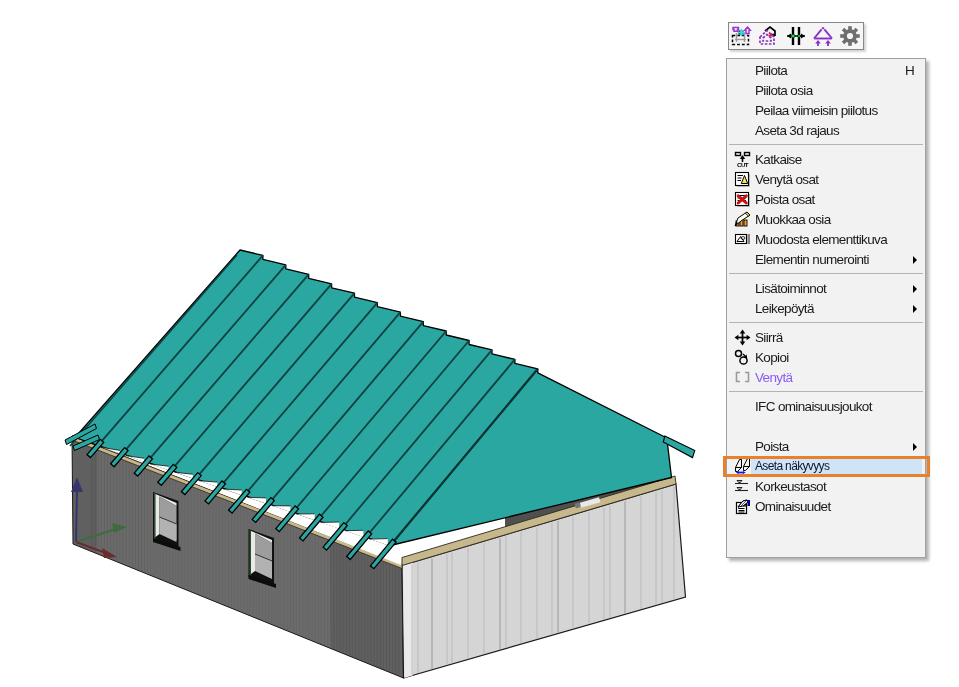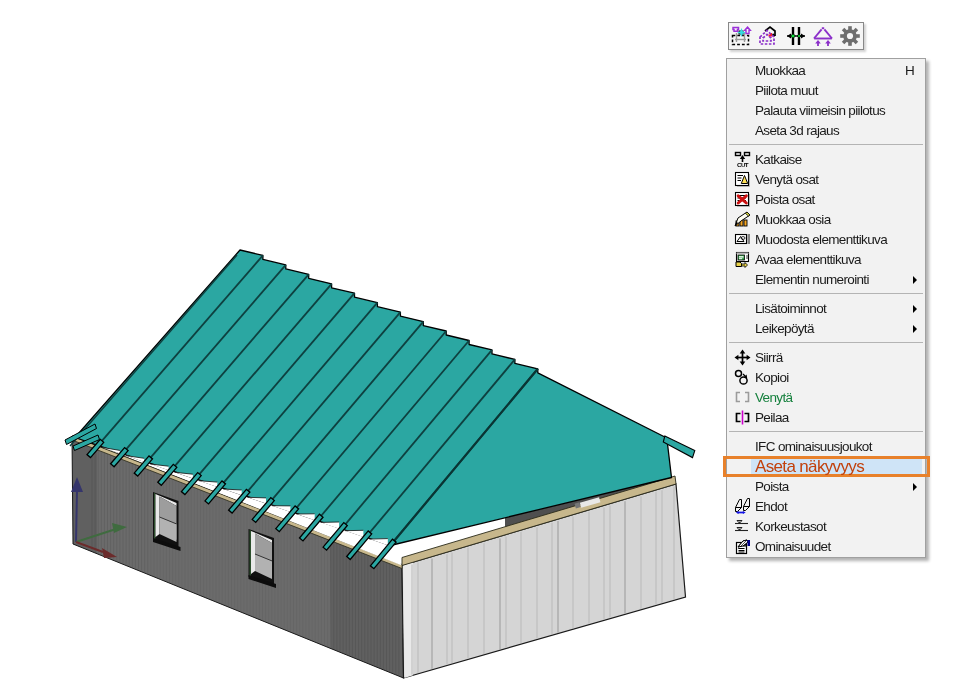--- a/index.html
+++ b/index.html
@@ -11,27 +11,27 @@
 #toolbar .tbi{width:27px;height:22px;display:flex;align-items:center;justify-content:center}
 #menu{position:absolute;left:726px;top:58px;width:200px;height:500px;
   background:#f2f2f2;border:1px solid #a0a0a0;padding-top:2px;
   box-shadow:3px 3px 3px rgba(0,0,0,0.30)}
 .mi{position:relative;height:20px;line-height:20px;font-size:13.5px;letter-spacing:-0.65px;color:#1a1a1a;white-space:nowrap}
 .mi .lbl{position:absolute;left:28px;top:0}
 .mi .ic{position:absolute;left:7px;top:1px;width:17px;height:17px}
 .mi .accel{position:absolute;right:11px;top:0}
 .mi .arrow{position:absolute;right:8px;top:6px;width:0;height:0;
   border-left:4px solid #000;border-top:4px solid transparent;border-bottom:4px solid transparent}
-.mi.dis{color:#15803d}
+.mi.dis{color:#8b5cf6}
 .sep{height:9px;position:relative}
 .sep::after{content:"";position:absolute;left:2px;right:2px;top:3px;height:1px;background:#b4b4b4}
 #hlbox{position:absolute;left:723px;top:456px;width:207px;height:21px;
   border:3px solid #e8812b;background:transparent;z-index:5}
 #hlbox .blue{position:absolute;left:25px;top:0px;width:171px;height:15px;background:#cfe4f7}
-#hlbox .t{position:absolute;left:29px;top:0;height:15px;line-height:15px;font-size:17px;letter-spacing:-0.65px;color:#c2410c}
+#hlbox .t{position:absolute;left:29px;top:0;height:15px;line-height:15px;font-size:12px;letter-spacing:-0.65px;color:#0f172a}
 </style></head>
 <body>
 <div id="stage">
 <svg width="730" height="687" viewBox="0 0 730 687" style="position:absolute;left:0;top:0">
       <polygon points="72.0,436.0 402.0,565.5 403.5,678.0 73.0,544.0" fill="#6b6b6b" stroke="#1a1a1a" stroke-width="1"></polygon>
       <g stroke="#595959" stroke-width="1">
         <line x1="92.0" y1="444.8" x2="92.0" y2="550.7" opacity="0.50"></line>
         <line x1="95.1" y1="446.1" x2="95.1" y2="552.0" opacity="0.50"></line>
         <line x1="98.2" y1="447.3" x2="98.2" y2="553.2" opacity="0.50"></line>
         <line x1="101.3" y1="448.5" x2="101.3" y2="554.5" opacity="0.50"></line>
@@ -345,28 +345,28 @@
               <rect x="1.2" y="9.2" width="4.2" height="3.6" transform="rotate(45 11 11)"></rect>
               <rect x="16.6" y="9.2" width="4.2" height="3.6" transform="rotate(45 11 11)"></rect>
             </g>
           </g>
           <circle cx="11" cy="11" r="3.1" fill="#f5f5f5"></circle>
         </svg>
       </span>
     </div>
 <div id="menu">
       <div class="mi">
-        <span class="lbl">Muokkaa</span>
+        <span class="lbl">Piilota</span>
         <span class="accel">H</span>
       </div>
       <div class="mi">
-        <span class="lbl">Piilota muut</span>
-      </div>
-      <div class="mi">
-        <span class="lbl">Palauta viimeisin piilotus</span>
+        <span class="lbl">Piilota osia</span>
+      </div>
+      <div class="mi">
+        <span class="lbl">Peilaa viimeisin piilotus</span>
       </div>
       <div class="mi">
         <span class="lbl">Aseta 3d rajaus</span>
       </div>
       <div class="sep"></div>
       <div class="mi">
         <span class="ic"><svg width="17" height="17" viewBox="0 0 17 17">
             <g fill="none" stroke="#000" stroke-width="1.4">
               <rect x="1.5" y="1.5" width="5" height="3"></rect>
               <rect x="10.5" y="1.5" width="5" height="3"></rect>
@@ -428,36 +428,20 @@
               <line x1="13.5" y1="4" x2="16" y2="4"></line>
               <line x1="13.5" y1="6" x2="16" y2="6"></line>
               <line x1="13.5" y1="8" x2="16" y2="8"></line>
               <line x1="13.5" y1="10" x2="16" y2="10"></line>
               <line x1="13.5" y1="12" x2="16" y2="12"></line>
             </g>
           </svg></span>
         <span class="lbl">Muodosta elementtikuva</span>
       </div>
       <div class="mi">
-        <span class="ic"><svg width="17" height="17" viewBox="0 0 17 17">
-            <rect x="2.5" y="1.5" width="12" height="9" fill="#fff" stroke="#000" stroke-width="1.1"></rect>
-            <rect x="2.5" y="1.5" width="12" height="1.6" fill="#b9b9b9"></rect>
-            <rect x="4" y="4" width="6.5" height="5" fill="#3aa54d" stroke="#000" stroke-width="0.8"></rect>
-            <rect x="5" y="5.2" width="4.5" height="1.3" fill="#fff"></rect>
-            <rect x="5" y="7.2" width="3.2" height="1" fill="#fff"></rect>
-            <g stroke="#000" stroke-width="0.8">
-              <line x1="12" y1="5" x2="14" y2="5"></line>
-              <line x1="12" y1="7" x2="14" y2="7"></line>
-            </g>
-            <polygon points="2,11 6,11 7.5,12.5 7.5,15.5 2,15.5" fill="#e8d24a" stroke="#000" stroke-width="1"></polygon>
-            <polygon points="7.5,13 11,13 11,11.5 13.5,14 11,16.5 11,15 7.5,15" fill="#e8d24a" stroke="#000" stroke-width="0.8"></polygon>
-          </svg></span>
-        <span class="lbl">Avaa elementtikuva</span>
-      </div>
-      <div class="mi">
         <span class="lbl">Elementin numerointi</span>
         <span class="arrow"></span>
       </div>
       <div class="sep"></div>
       <div class="mi">
         <span class="lbl">Lisätoiminnot</span>
         <span class="arrow"></span>
       </div>
       <div class="mi">
         <span class="lbl">Leikepöytä</span>
@@ -489,30 +473,20 @@
         <span class="lbl">Kopioi</span>
       </div>
       <div class="mi dis">
         <span class="ic"><svg width="17" height="17" viewBox="0 0 17 17">
             <g fill="none" stroke="#9b9b9b" stroke-width="1.6">
               <polyline points="6,3.5 2.5,3.5 2.5,12.5 6,12.5"></polyline>
               <polyline points="11,3.5 14.5,3.5 14.5,12.5 11,12.5"></polyline>
             </g>
           </svg></span>
         <span class="lbl">Venytä</span>
-      </div>
-      <div class="mi">
-        <span class="ic"><svg width="17" height="17" viewBox="0 0 17 17">
-            <g fill="none" stroke="#000" stroke-width="1.7">
-              <polyline points="6.5,4.5 2.5,4.5 2.5,12.5 6.5,12.5"></polyline>
-              <polyline points="10.5,4.5 14.5,4.5 14.5,12.5 10.5,12.5"></polyline>
-            </g>
-            <line x1="8.5" y1="1.5" x2="8.5" y2="15.5" stroke="#cc00cc" stroke-width="1.6"></line>
-          </svg></span>
-        <span class="lbl">Peilaa</span>
       </div>
       <div class="sep"></div>
       <div class="mi">
         <span class="lbl">IFC ominaisuusjoukot</span>
       </div>
       <div class="mi" id="hl-slot"></div>
       <div class="mi">
         <span class="lbl">Poista</span>
         <span class="arrow"></span>
       </div>

